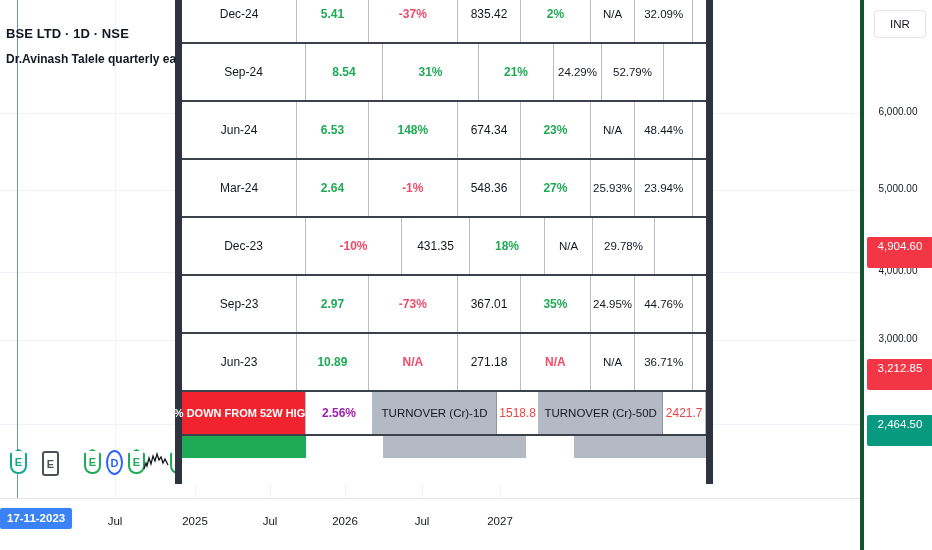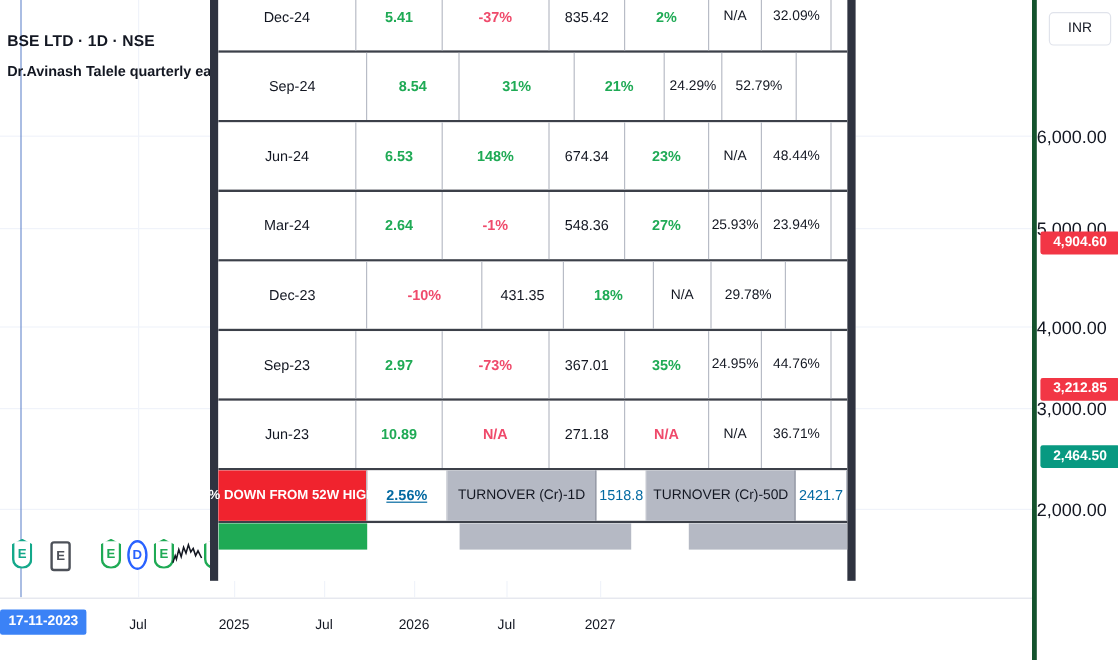--- a/index.html
+++ b/index.html
@@ -91,37 +91,38 @@
   .price-axis {
     position: absolute;
     right: 0; top: 0;
     width: 72px; height: 550px;
     background: #ffffff;
     border-left: 4px solid #14532d;
   }
   .axis-tick {
     position: absolute;
     left: 0; right: 0;
-    text-align: left;
-    font-size: 15px;
+    text-align: center;
+    font-size: 10px;
     color: #131722;
     white-space: nowrap;
   }
   .axis-badge {
     position: absolute;
     left: 3px;
     width: 66px;
-    padding: 3px 0 4px 0;
+    padding: 3px 0 16px 0;
     text-align: center;
     font-size: 11.5px;
-    font-weight: bold;
+    font-weight: normal;
     color: #ffffff;
     border-radius: 2px;
     z-index: 26;
     white-space: nowrap;
+    margin-top: 44px;
   }
   .axis-badge.red   { background: #f23645; }
   .axis-badge.green { background: #089981; }
 
   .currency-box {
     position: absolute;
     left: 10px; top: 10px;
     width: 52px; height: 28px;
     border: 1px solid #e0e3eb;
     border-radius: 4px;
@@ -262,34 +263,34 @@
     display: flex;
     align-items: center;
     justify-content: center;
     border-right: 1px solid #b8bcc6;
     white-space: nowrap;
   }
   .banner-val {
     width: 77px;
     display: flex; align-items: center; justify-content: center;
     border-right: 1px solid #b8bcc6;
-    font-size: 12px; font-weight: bold; color: #0369a1; text-decoration: underline;
+    font-size: 12px; font-weight: bold; color: #a21caf;
   }
   .banner-gray {
     background: #b5b9c4;
     color: #131722;
     font-size: 11.5px;
     display: flex; align-items: center; justify-content: center;
     border-right: 1px solid #8f94a0;
     white-space: nowrap;
   }
   .banner-num {
     display: flex; align-items: center; justify-content: center;
     border-right: 1px solid #b8bcc6;
-    font-size: 12px; color: #0369a1;
+    font-size: 12px; color: #ef4444;
   }
   .w-to1d   { width: 143px; }
   .w-to1dv  { width: 48px; }
   .w-to50d  { width: 143px; }
   .w-to50dv { width: 49px; }
 
   
   .strip-green {
     position: absolute;
     left: 0; top: 44px;

